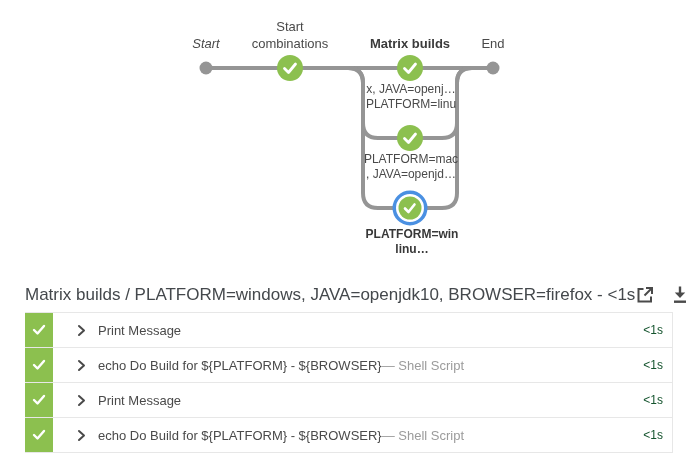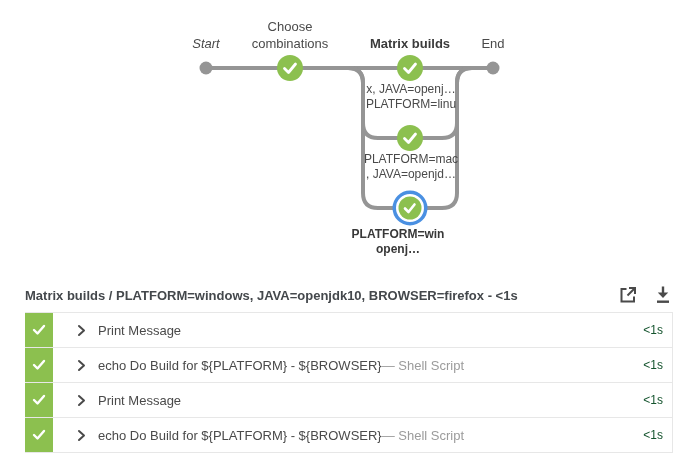--- a/index.html
+++ b/index.html
@@ -41,22 +41,22 @@
   
   .panel-header {
     position: absolute;
     left: 25px; top: 280px;
     width: 648px; height: 30px;
     display: flex;
     align-items: center;
     justify-content: space-between;
   }
   .panel-title {
-    font-size: 13px;
-    font-weight: bold;
+    font-size: 17px;
+    font-weight: normal;
     color: #44484c;
     white-space: nowrap;
   }
   .panel-icons { display: flex; gap: 15px; align-items: center; }
   .icon-btn { width: 20px; height: 22px; cursor: pointer; display: flex; align-items: center; }
 
   .steps-list {
     position: absolute;
     left: 25px; top: 312px;
     width: 648px;
@@ -126,35 +126,35 @@
   </g>
 
   <g cursor="pointer">
     <circle cx="410" cy="208" r="15.75" fill="#ffffff" stroke="#4A90E2" stroke-width="3.5"></circle>
     <circle cx="410" cy="208" r="11.5" fill="#8CC04F"></circle>
     <polyline points="405,208.5 408.5,212 414.5,204.5" fill="none" stroke="#ffffff" stroke-width="2.6" stroke-linecap="round" stroke-linejoin="round"></polyline>
   </g>
 </svg>
 
 <div class="stage-label" style="left:206px; top:35px;font-style:italic;">Start</div>
-<div class="stage-label" style="left:290px; top:18px; width:100px;">Choose combinations</div>
+<div class="stage-label" style="left:290px; top:18px; width:100px;">Start combinations</div>
 <div class="stage-label selected" style="left:410px; top:35px; width:120px;">Matrix builds</div>
 <div class="stage-label" style="left:493px; top:35px;">End</div>
 
 <div class="branch-label" style="left:411px; top:82px;">
   <div>x, JAVA=openj…</div>
   <div>PLATFORM=linu</div>
 </div>
 <div class="branch-label" style="left:411px; top:152px;">
   <div>PLATFORM=mac</div>
   <div>, JAVA=openjd…</div>
 </div>
-<div class="branch-label selected" style="left:398px; top:227px;">
+<div class="branch-label selected" style="left:412px; top:227px;">
   <div>PLATFORM=win</div>
-  <div>openj…</div>
+  <div>linu…</div>
 </div>
 
 <div class="panel-header">
   <div class="panel-title">Matrix builds / PLATFORM=windows, JAVA=openjdk10, BROWSER=firefox - &lt;1s</div>
   <div class="panel-icons">
     <div class="icon-btn">
       <svg width="20" height="20" viewBox="0 0 20 20">
         <path d="M8.5 4 H3.5 V16.5 H16 V11.5" fill="none" stroke="#4a4a4a" stroke-width="2"></path>
         <path d="M11 3 H17 V9" fill="none" stroke="#4a4a4a" stroke-width="2"></path>
         <path d="M16.5 3.5 L9.5 10.5" fill="none" stroke="#4a4a4a" stroke-width="2"></path>

